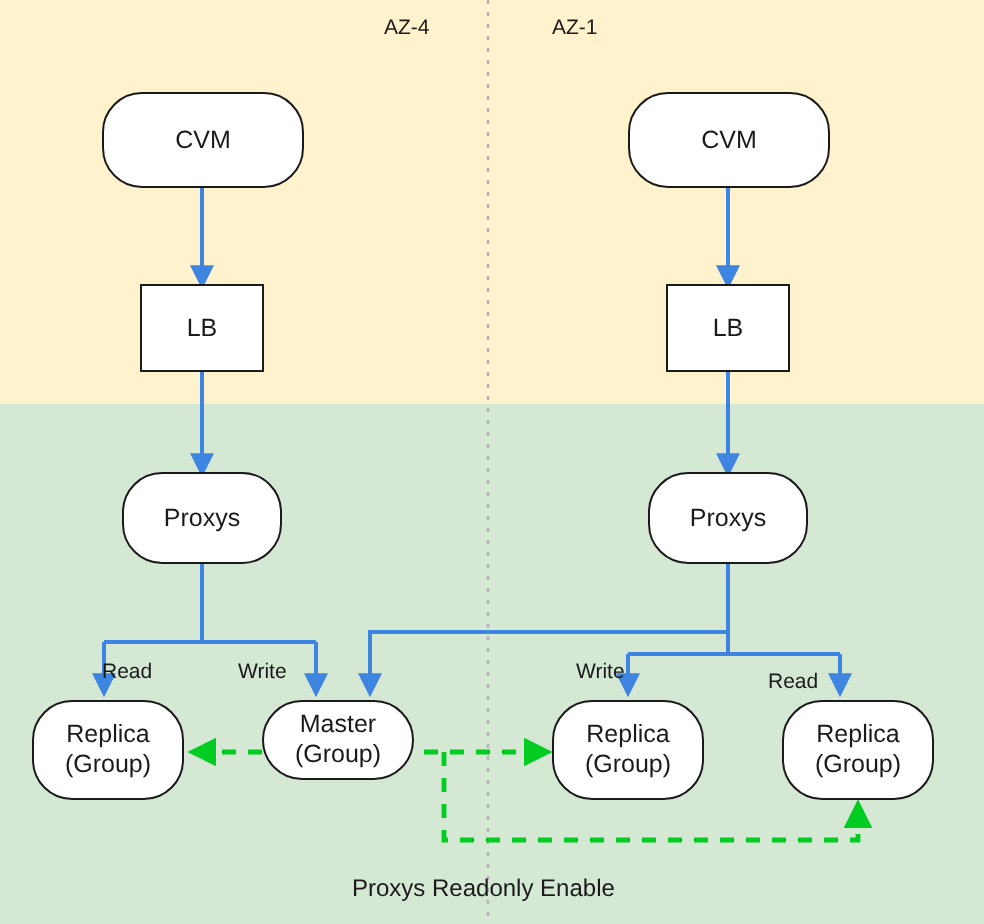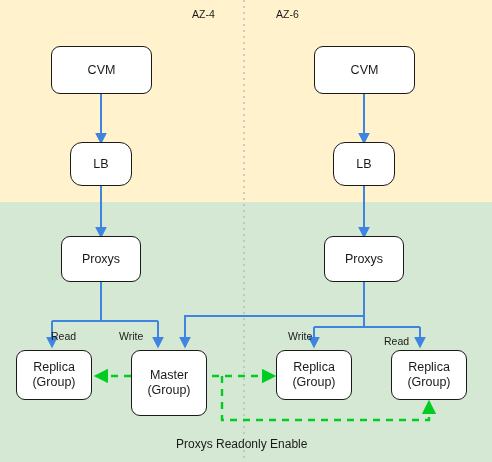--- a/index.html
+++ b/index.html
@@ -47,24 +47,24 @@
     display: flex;
     align-items: center;
     justify-content: center;
     text-align: center;
     font-size: 12.5px;
     color: #1a1a1a;
     line-height: 1.18;
     z-index: 3;
   }
   .node.rounded {
-    border-radius: 9px;
+    border-radius: 20px;
   }
   .node.sharp {
-    border-radius: 12px;
+    border-radius: 0;
     justify-content: center;
   }
   .node span {
     display: block;
   }
   .edge-label {
     position: absolute;
     font-size: 10.5px;
     color: #1a1a1a;
     white-space: nowrap;
@@ -134,36 +134,36 @@
 
       <line x1="131" y1="376" x2="98" y2="376" marker-end="url(#arrow-green)"></line>
 
       <line x1="212" y1="376" x2="272" y2="376" marker-end="url(#arrow-green)"></line>
 
       <path d="M222,376 L222,420 L429,420 L429,404" marker-end="url(#arrow-green)"></path>
     </g>
   </svg>
 
   <div class="zone-label" style="left:192px; top:8px;">AZ-4</div>
-  <div class="zone-label" style="left:276px; top:8px;">AZ-6</div>
+  <div class="zone-label" style="left:276px; top:8px;">AZ-1</div>
 
   <div class="node rounded" style="left:51px; top:46px; width:101px; height:48px;">
     <span>CVM</span>
   </div>
   <div class="node sharp" style="left:70px; top:142px; width:62px; height:44px;">
     <span>LB</span>
   </div>
   <div class="node rounded" style="left:61px; top:236px; width:80px; height:46px;">
     <span>Proxys</span>
   </div>
   <div class="node rounded" style="left:16px; top:350px; width:76px; height:50px; flex-direction:column;">
     <span>Replica</span>
     <span>(Group)</span>
   </div>
-  <div class="node rounded" style="left:131px; top:350px; width:76px; height:66px; flex-direction:column;">
+  <div class="node rounded" style="left:131px; top:350px; width:76px; height:40px; flex-direction:column;">
     <span>Master</span>
     <span>(Group)</span>
   </div>
 
   <div class="node rounded" style="left:314px; top:46px; width:101px; height:48px;">
     <span>CVM</span>
   </div>
   <div class="node sharp" style="left:333px; top:142px; width:62px; height:44px;">
     <span>LB</span>
   </div>

